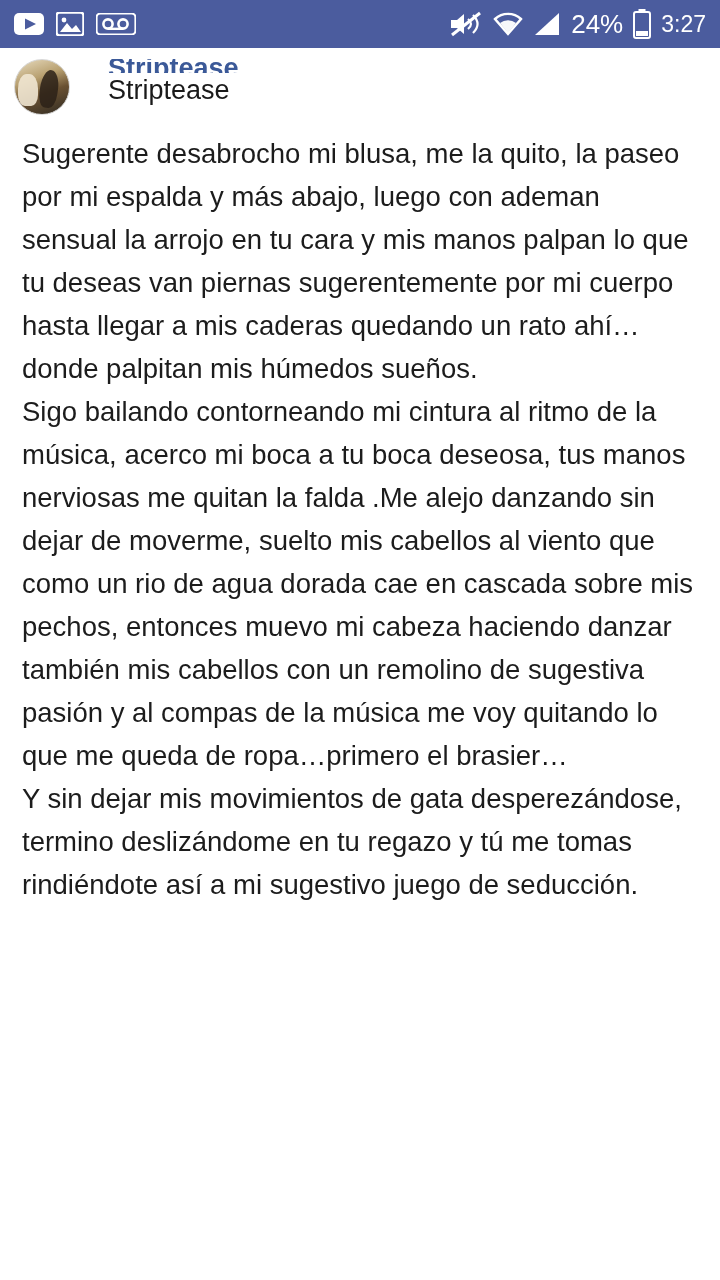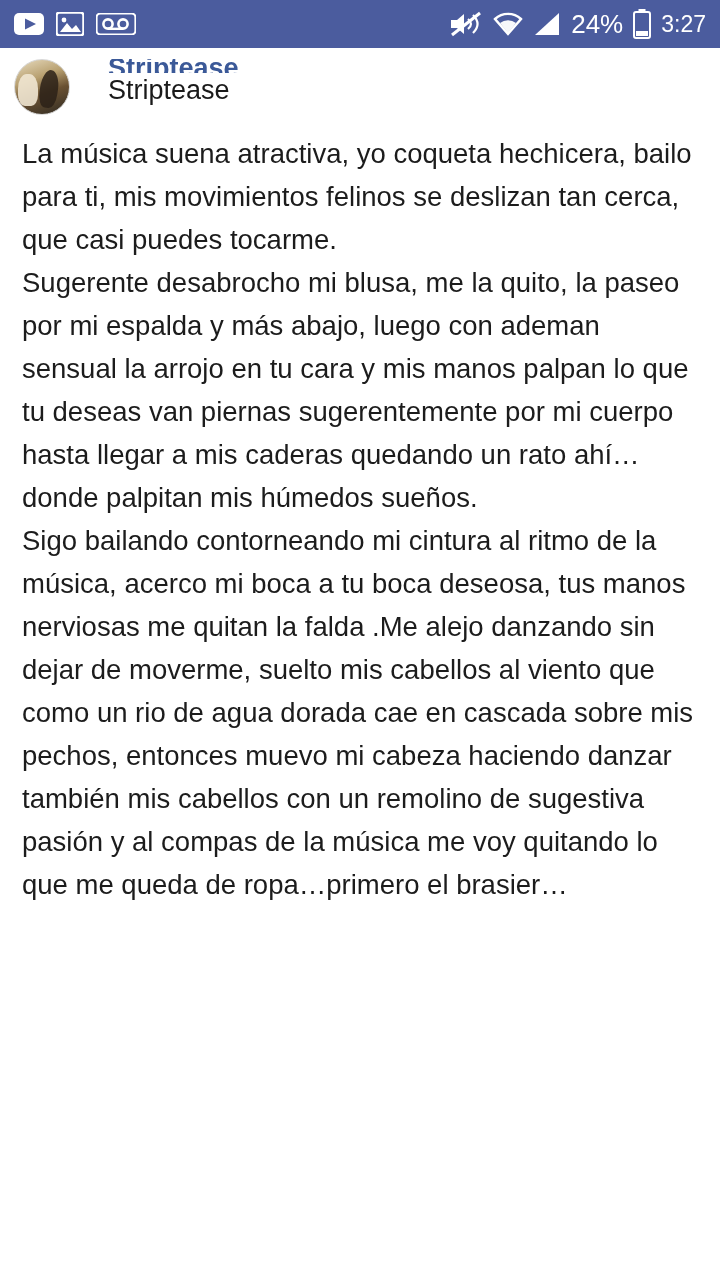--- a/index.html
+++ b/index.html
@@ -192,18 +192,18 @@
 
   <div class="post-header">
     <div class="avatar"></div>
     <div class="header-text">
       <div class="cut-title">Striptease</div>
       <div class="author">Striptease</div>
     </div>
   </div>
 
   <div class="post-body">
-    <p class="para">La música suena atractiva, yo coqueta hechicera, bailo para ti, mis movimientos felinos se deslizan tan cerca, que casi puedes tocarme.</p>
     <p class="para">Sugerente desabrocho mi blusa, me la quito, la paseo por mi espalda y más abajo, luego con ademan sensual la arrojo en tu cara y mis manos palpan lo que tu deseas van piernas sugerentemente por mi cuerpo hasta llegar a mis caderas quedando un rato ahí…donde palpitan mis húmedos sueños.</p>
     <p class="para">Sigo bailando contorneando mi cintura al ritmo de la música, acerco mi boca a tu boca deseosa, tus manos nerviosas me quitan la falda .Me alejo danzando sin dejar de moverme, suelto mis cabellos al viento que como un rio de agua dorada cae en cascada sobre mis pechos, entonces muevo mi cabeza haciendo danzar también mis cabellos con un remolino de sugestiva pasión y al compas de la música me voy quitando lo que me queda de ropa…primero el brasier…</p>
+    <p class="para">Y sin dejar mis movimientos de gata desperezándose, termino deslizándome en tu regazo y tú me tomas rindiéndote así a mi sugestivo juego de seducción.</p>
   </div>
 
 </div>
 
 </body></html>

